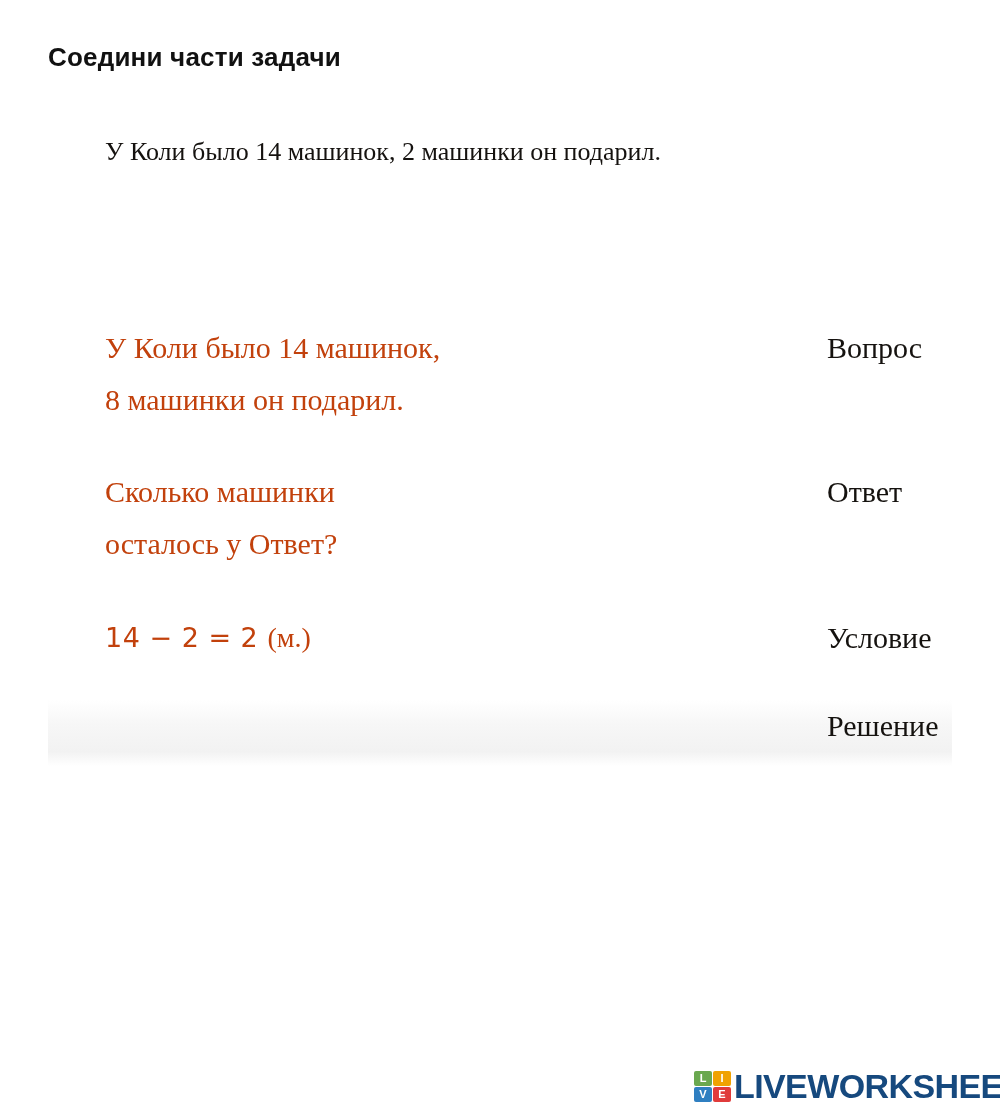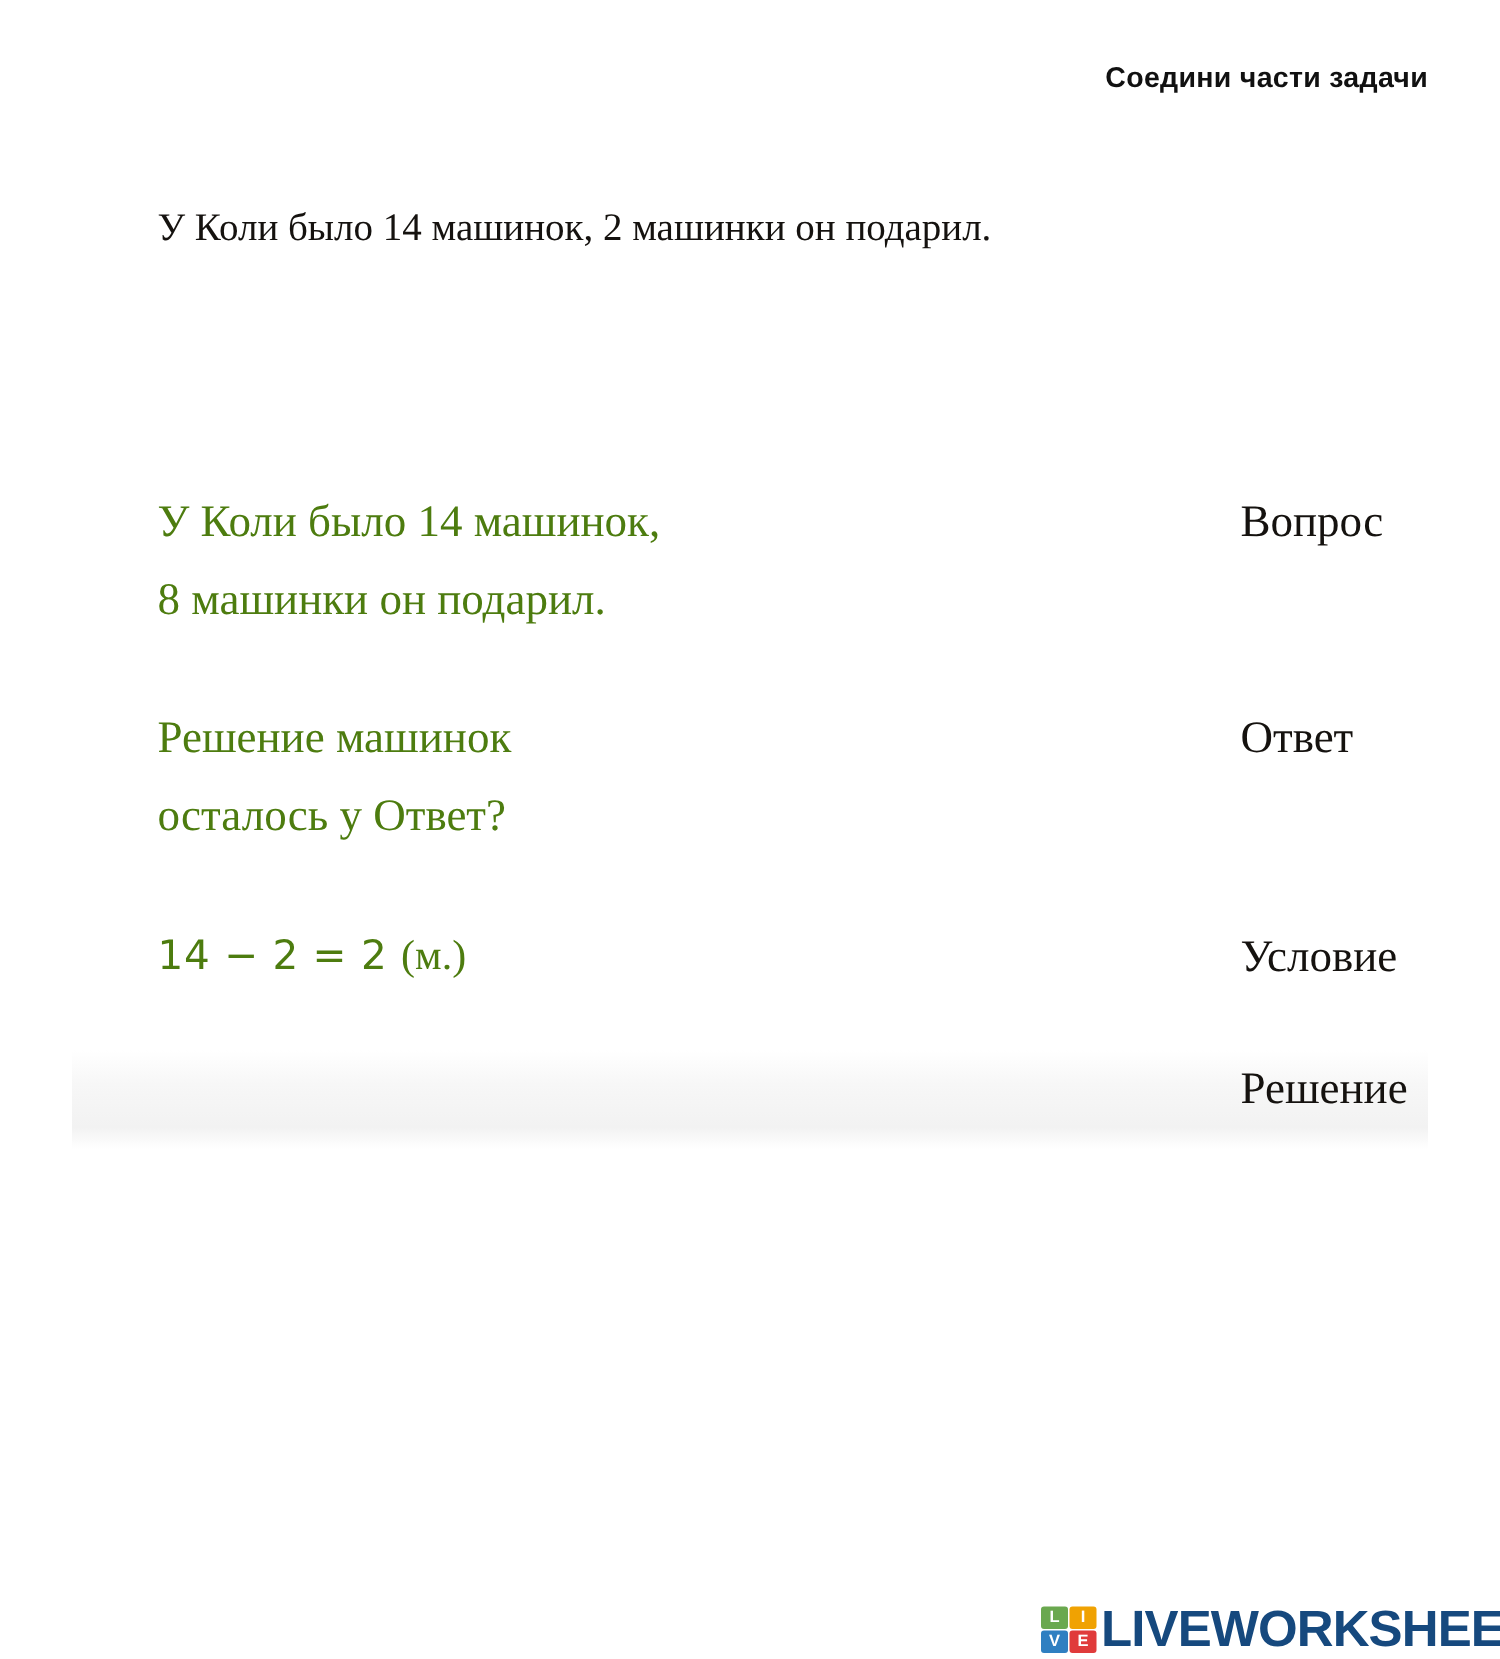--- a/index.html
+++ b/index.html
@@ -34,24 +34,24 @@
     width: 904px;
     height: 66px;
     background: linear-gradient(to bottom, #ffffff 0%, #f7f7f7 35%, #f2f2f2 78%, #ffffff 100%);
   }
 
   #worksheet-title {
     position: absolute;
     left: 0;
     top: 42px;
     width: 904px;
-    text-align: right;
+    text-align: left;
     font-family: "Liberation Sans", "DejaVu Sans", sans-serif;
     font-weight: bold;
-    font-size: 19px;
+    font-size: 26px;
     color: #111111;
     letter-spacing: 0.2px;
   }
 
   
   #problem-statement {
     position: absolute;
     left: 57px;
     top: 126px;
     width: 790px;
@@ -72,21 +72,21 @@
     position: relative;
     display: block;
   }
   .match-left {
     position: absolute;
     left: 0;
     top: 0;
     width: 620px;
     font-size: 30px;
     line-height: 52px;
-    color: #4d7c0f;
+    color: #c2410c;
   }
   .match-left .mline { display: block; white-space: nowrap; }
   .match-right {
     position: absolute;
     left: 722px;
     top: 0;
     width: 200px;
     font-size: 30px;
     line-height: 52px;
     color: #15120f;
@@ -173,21 +173,21 @@
     <div class="match-row" id="row-0">
       <div class="match-left">
         <span class="mline">У Коли было 14 машинок,</span>
         <span class="mline">8 машинки он подарил.</span>
       </div>
       <div class="match-right">Вопрос</div>
     </div>
 
     <div class="match-row" id="row-1">
       <div class="match-left">
-        <span class="mline">Решение машинок</span>
+        <span class="mline">Сколько машинки</span>
         <span class="mline">осталось у Ответ?</span>
       </div>
       <div class="match-right">Ответ</div>
     </div>
 
     <div class="match-row" id="row-2">
       <div class="match-left equation">
         <span class="mline">14 − 2 = 2 <span class="unit">(м.)</span></span>
       </div>
       <div class="match-right">Условие</div>

